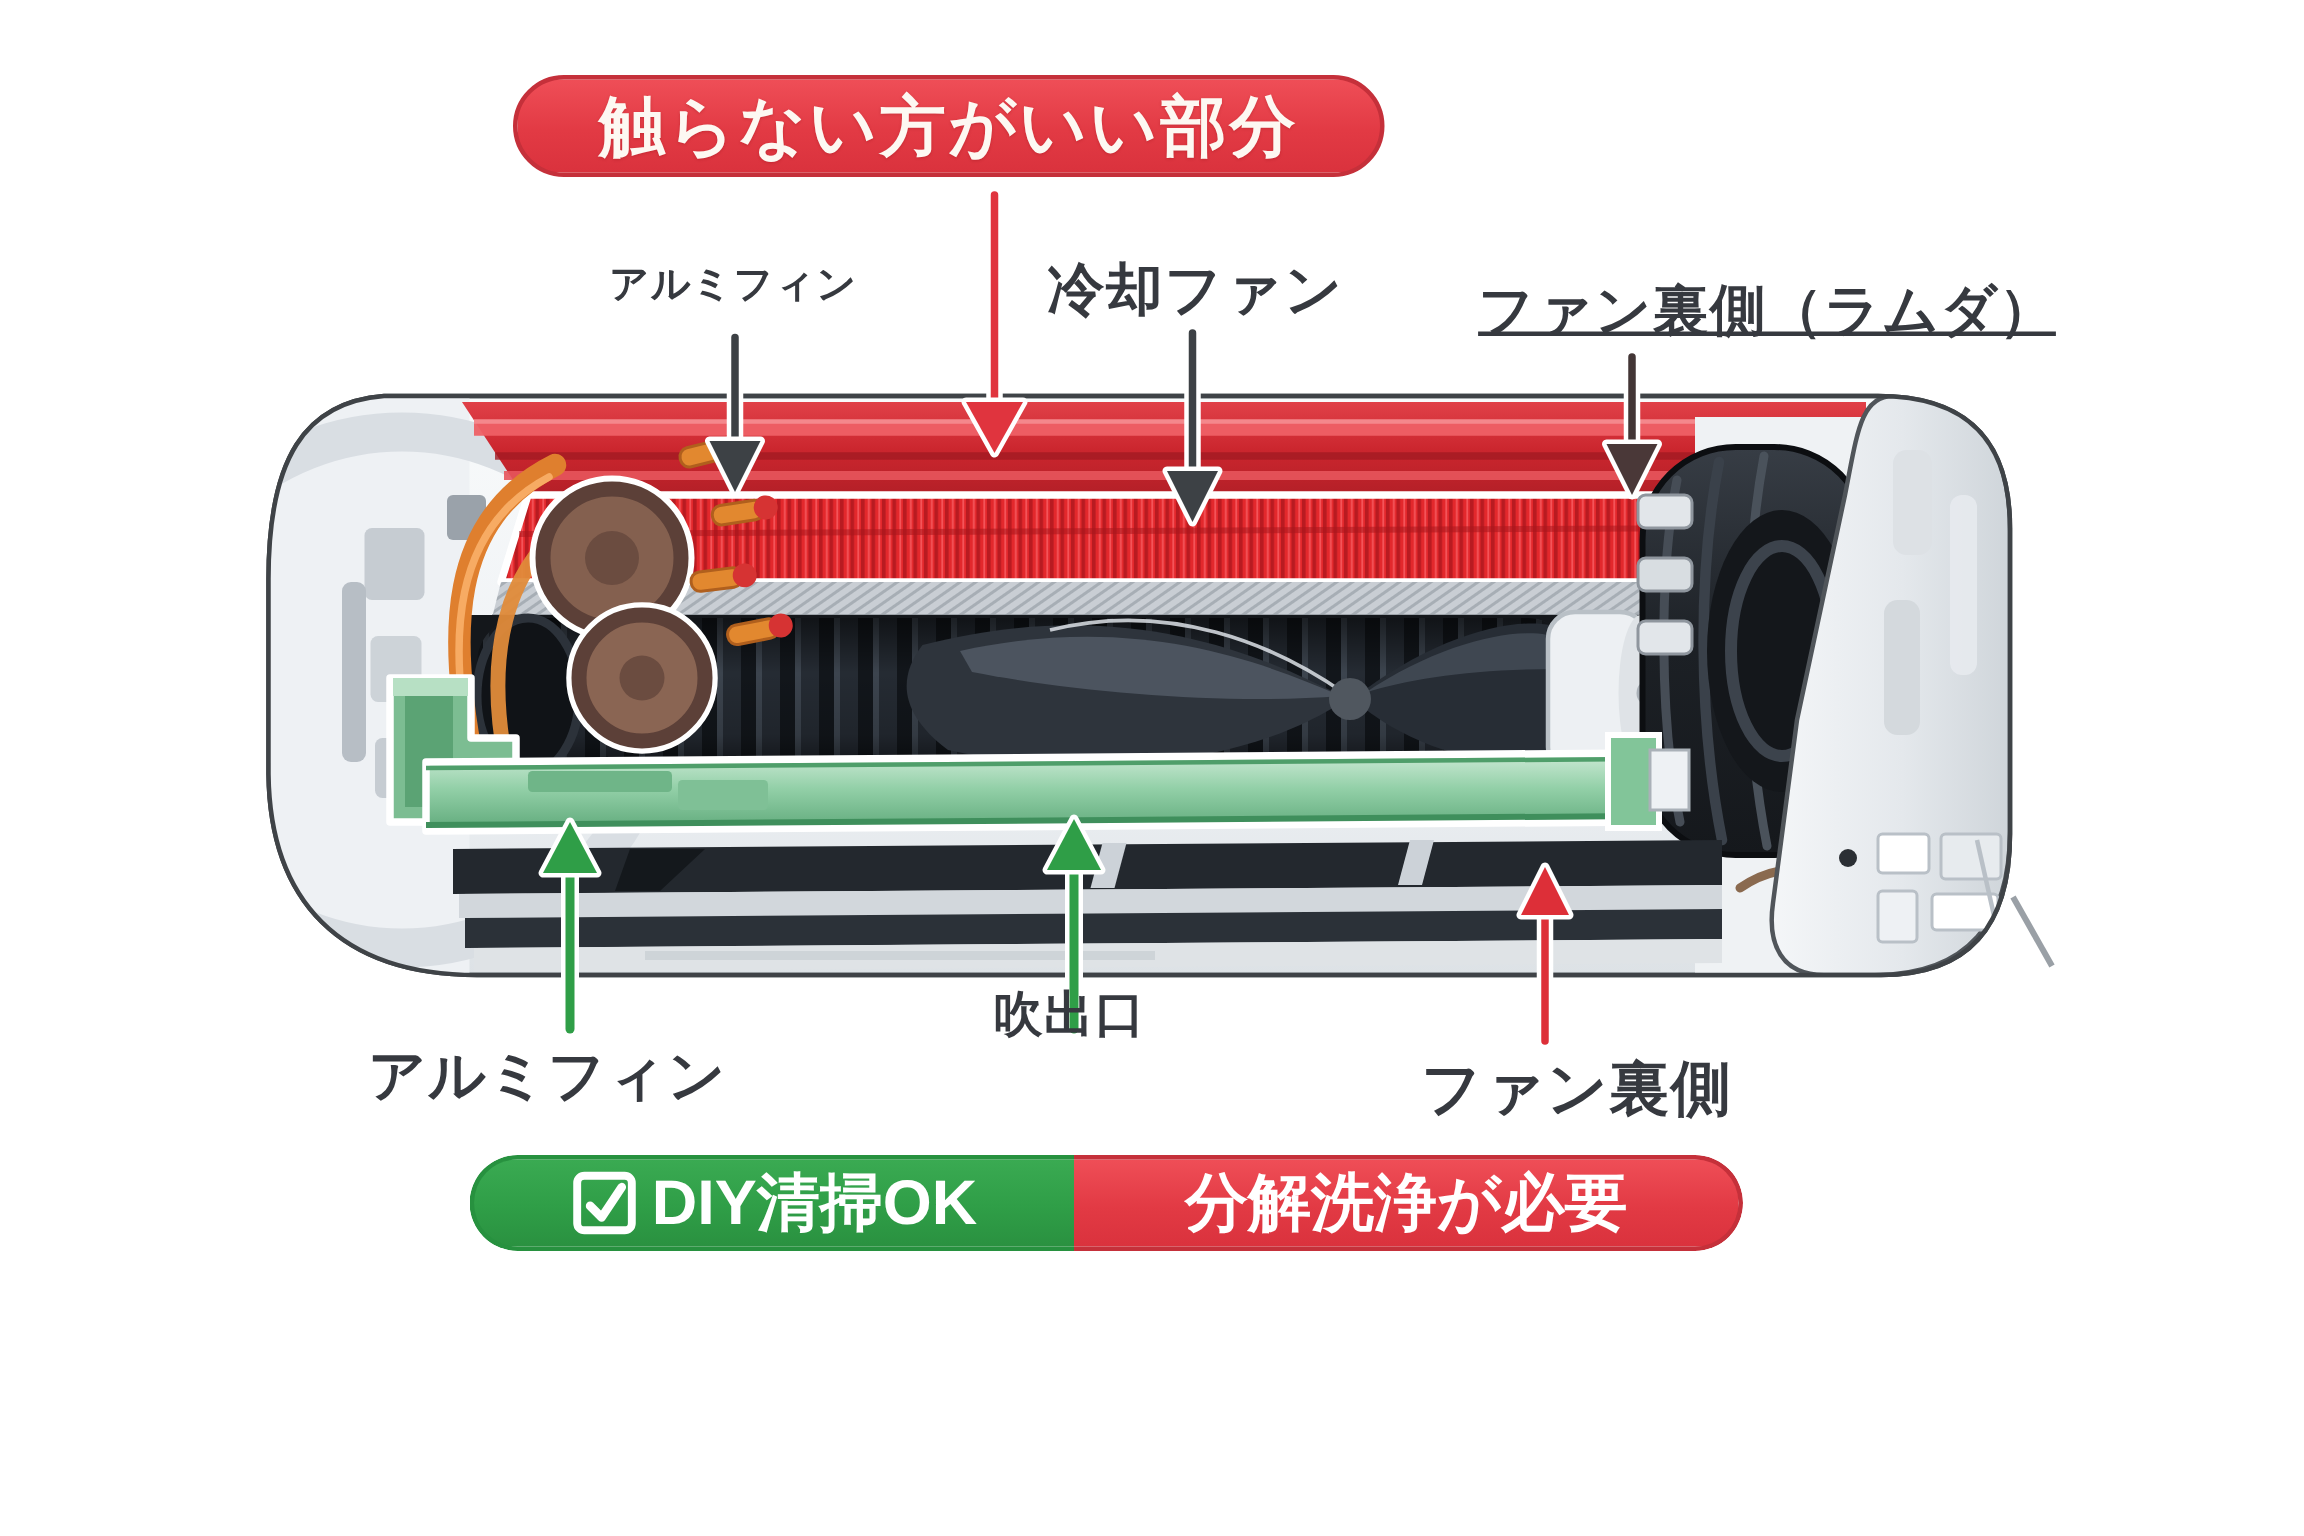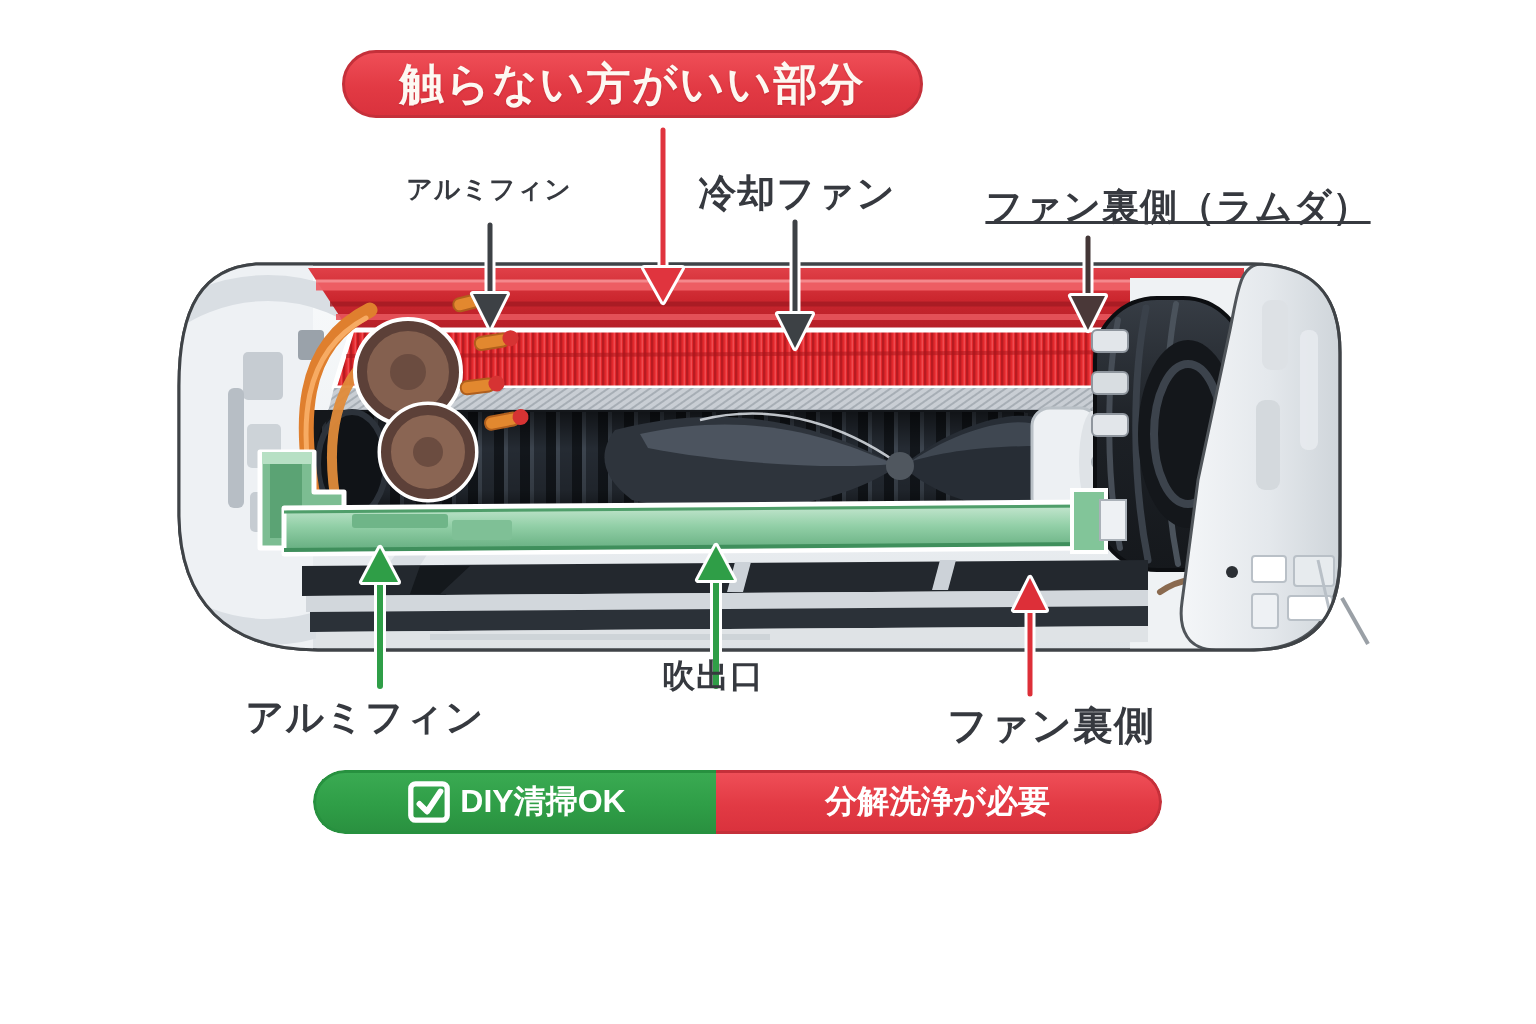--- a/index.html
+++ b/index.html
@@ -17,21 +17,21 @@
     background:linear-gradient(180deg,#ef4e57 0%,#e23a44 55%,#da323d 100%);
     border:3px solid #c5303a;font-size:44px;letter-spacing:2px;box-sizing:border-box;
     text-shadow:0 1px 2px rgba(120,0,10,.25);
   }
   .plabel{
     position:absolute;transform:translateX(-50%);white-space:nowrap;
     font-weight:bold;color:#36393f;font-size:38px;letter-spacing:1px;
   }
   .legend{
     position:absolute;left:313px;top:770px;width:849px;height:64px;display:flex;
-    border-radius:32px;overflow:hidden;font-weight:bold;color:#ffffff;font-size:32px;
+    border-radius:32px;overflow:hidden;font-weight:bold;color:#ffffff;font-size:42px;
   }
   .legend .seg{display:flex;align-items:center;justify-content:center;box-sizing:border-box;height:100%;}
   .legend .seg.ok{
     width:403px;background:linear-gradient(180deg,#3aaa52 0%,#2f9e47 55%,#2a9140 100%);
     border:3px solid #27913f;border-right:none;border-radius:32px 0 0 32px;gap:8px;
   }
   .legend .seg.ng{
     width:446px;background:linear-gradient(180deg,#ef4e57 0%,#e23a44 55%,#da323d 100%);
     border:3px solid #c5303a;border-left:none;border-radius:0 32px 32px 0;
   }

